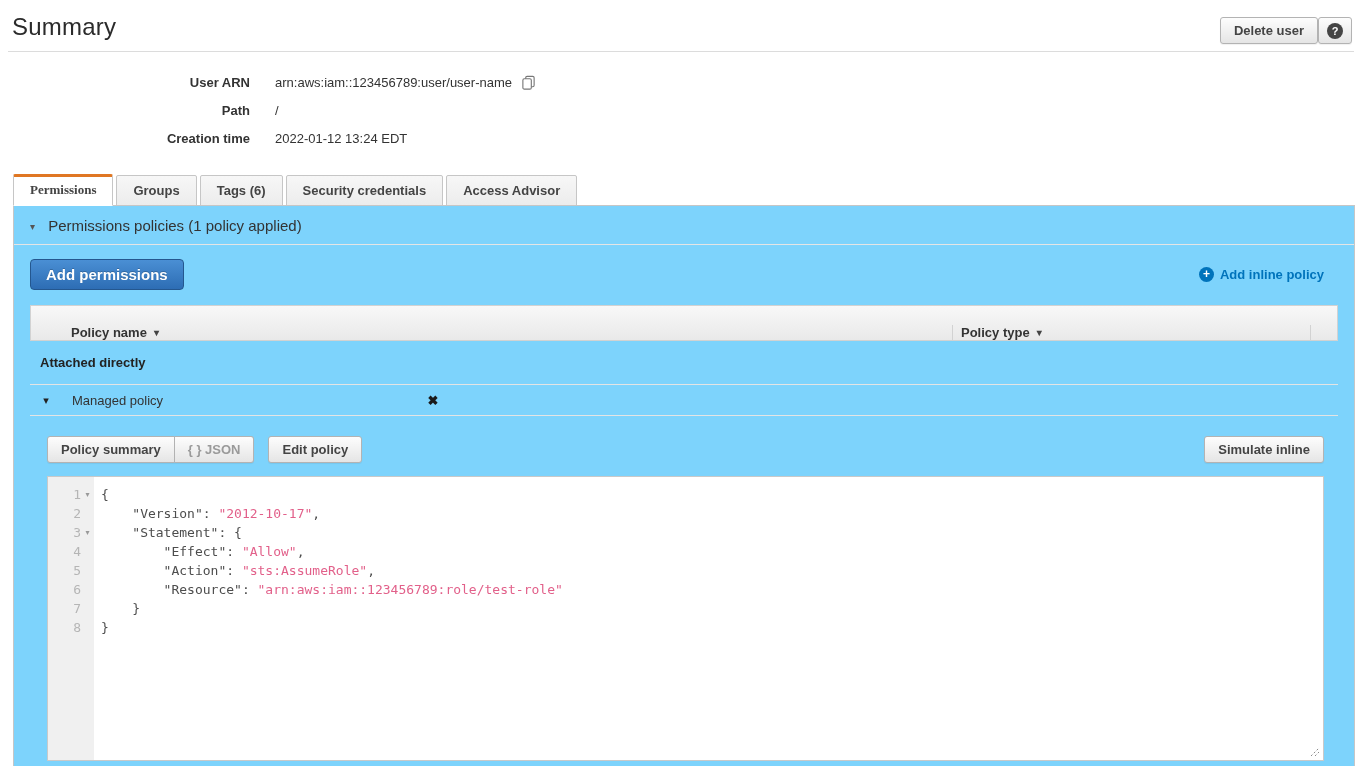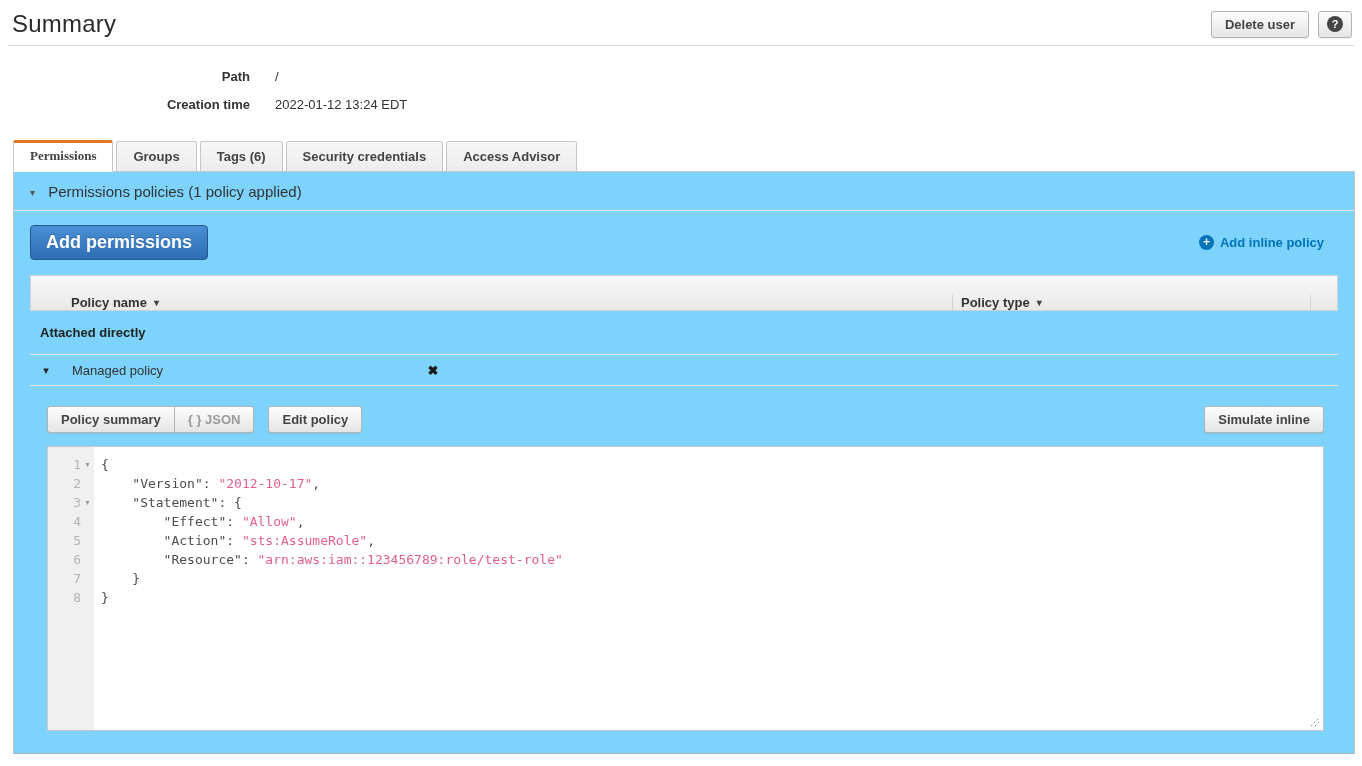--- a/index.html
+++ b/index.html
@@ -6,21 +6,21 @@
   html,body { background:#fff; }
   body {
     width: 1362px; height: 766px;
     font-family: "Liberation Sans", sans-serif;
     font-size: 13px; color: #333;
     overflow: hidden;
   }
   
   .page-header { display:flex; justify-content:space-between; align-items:center; padding:10px 10px 0 12px; }
   .page-title { font-size:24px; font-weight:400; color:#2b2b2b; letter-spacing:.2px; }
-  .header-actions { display:flex; gap:9px; margin-top:0; }
+  .header-actions { display:flex; margin-top:7px; }
   .btn-grey {
     display:inline-flex; align-items:center; justify-content:center;
     padding:5px 13px; background:linear-gradient(#fdfdfd,#e5e5e5);
     border:1px solid #b3b3b3; border-radius:3px;
     font-weight:bold; font-size:13px; color:#444; cursor:pointer;
     box-shadow:0 1px 1px rgba(0,0,0,.06); white-space:nowrap;
   }
   .btn-help { padding:4px 8px; }
   .help-glyph { width:16px; height:16px; border-radius:50%; background:#454545; color:#fff;
     font-size:11px; font-weight:bold; display:inline-flex; align-items:center; justify-content:center; }
@@ -44,21 +44,21 @@
   .tab.active { background:#fff; border-top:3px solid #e07723; border-bottom-color:#fff; padding-top:5px;font-family:Liberation Serif, serif; }
 
   
   .panel { margin:0 7px 0 13px; background:#7dd3fc; position:relative; z-index:1;
     border:1px solid #c6c6c6; border-bottom-color:#b3b3b3; }
   .section-header { padding:11px 16px 10px 16px; font-size:15px; color:#333; border-bottom:1px solid #e5e5e5; cursor:pointer; }
   .collapse-caret { font-size:10px; color:#555; margin-right:9px; vertical-align:1px; }
   .actions-row { display:flex; justify-content:space-between; align-items:center; padding:14px 16px 15px 16px; }
   .btn-primary {
     background:linear-gradient(#4a8fd4,#2d6db4); border:1px solid #24578f; color:#fff;
-    font-weight:bold; font-size:18px; padding:6px 15px; border-radius:4px; cursor:pointer;
+    font-weight:bold; font-size:15px; padding:6px 15px; border-radius:4px; cursor:pointer;
     text-shadow:0 -1px 0 rgba(0,0,0,.2);
   }
   .inline-policy-link { color:#0073bb; font-weight:bold; display:inline-flex; align-items:center; gap:6px; margin-right:14px; cursor:pointer; }
   .plus-circle { width:15px; height:15px; border-radius:50%; background:#0073bb; color:#fff;
     font-weight:bold; font-size:12px; line-height:1; display:inline-flex; align-items:center; justify-content:center; padding-bottom:1px; }
 
   
   .policy-table { margin:0 16px; }
   .thead { display:flex; align-items:flex-end; background:linear-gradient(#f8f8f8,#e9e9e9);
     border:1px solid #d2d2d2; height:36px; font-weight:bold; color:#333; }
@@ -104,20 +104,32 @@
     <button class="btn-grey">Delete user</button>
     <button class="btn-grey btn-help">
       <span class="help-glyph">?</span>
     </button>
   </div>
 </div>
 <div class="header-divider"></div>
 
 <div class="summary-fields">
   <div class="field-row">
+    <div class="field-label">User ARN</div>
+    <div class="field-value">
+      <span>arn:aws:iam::123456789:user/user-name</span>
+      <span class="copy-icon">
+        <svg width="15" height="15" viewBox="0 0 16 16">
+          <rect x="5" y="1.5" width="9" height="11" rx="1.5" fill="#fff" stroke="#777" stroke-width="1.2"></rect>
+          <rect x="2" y="4" width="9" height="11" rx="1.5" fill="#fff" stroke="#777" stroke-width="1.2"></rect>
+        </svg>
+      </span>
+    </div>
+  </div>
+  <div class="field-row">
     <div class="field-label">Path</div>
     <div class="field-value">/</div>
   </div>
   <div class="field-row">
     <div class="field-label">Creation time</div>
     <div class="field-value">2022-01-12 13:24 EDT</div>
   </div>
 </div>
 
 <div class="tabs">

